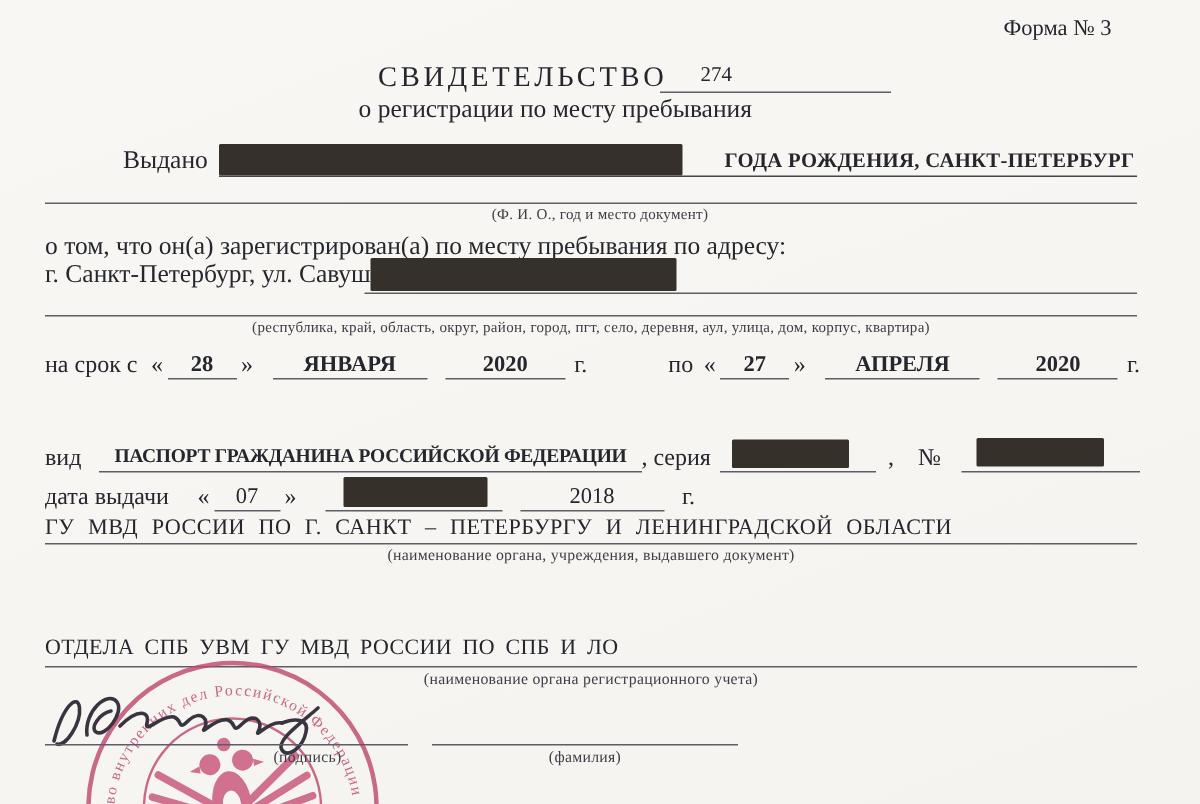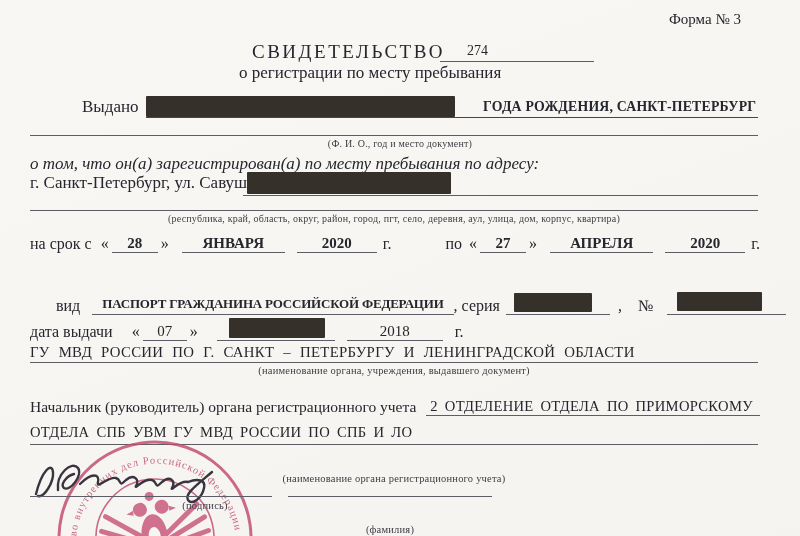--- a/index.html
+++ b/index.html
@@ -36,21 +36,21 @@
   <div class="abs" style="left:239px;top:63px;font-size:17px;">о регистрации по месту пребывания</div>
 
   <div class="abs t17" style="left:82px;top:97px;">Выдано</div>
   <div class="abs redact" style="left:146px;top:96px;width:309px;height:21px;"></div>
   <div class="abs bold" style="left:459px;top:99px;font-size:13.8px;letter-spacing:0.2px;white-space:nowrap;margin-left:24px;">ГОДА РОЖДЕНИЯ, САНКТ-ПЕТЕРБУРГ</div>
   <div class="abs rule" style="left:146px;top:117px;width:612px;border-bottom-color:#45454d;"></div>
 
   <div class="abs rule" style="left:30px;top:135px;width:728px;"></div>
   <div class="abs caption" style="left:100px;top:138px;width:600px;">(Ф. И. О., год и место документ)</div>
 
-  <div class="abs t17" style="left:30px;top:154px;font-style:italic;">о том, что он(а) зарегистрирован(а) по месту пребывания по адресу:</div>
+  <div class="abs t17" style="left:30px;top:154px;">о том, что он(а) зарегистрирован(а) по месту пребывания по адресу:</div>
 
   <div class="abs t17" style="left:30px;top:173px;white-space:nowrap;">г. Санкт-Петербург, ул. Савушкина, дом</div>
   <div class="abs redact" style="left:247px;top:172px;width:204px;height:22px;"></div>
   <div class="abs rule" style="left:243px;top:195px;width:515px;"></div>
 
   <div class="abs rule" style="left:30px;top:210px;width:728px;"></div>
   <div class="abs caption" style="left:30px;top:213px;width:728px;">(республика, край, область, округ, район, город, пгт, село, деревня, аул, улица, дом, корпус, квартира)</div>
 
   <div class="abs frow t16" style="left:30px;top:235px;width:730px;">
     <span style="margin-right:6px;">на срок с</span>
@@ -64,21 +64,21 @@
     <span style="margin-right:4px;margin-left:36px;">по</span>
     <span class="q">«</span>
     <span class="ucell bold" style="width:46px;font-size:15px;">27</span>
     <span class="q" style="margin-right:10px;">»</span>
     <span class="ucell bold" style="flex:1.5 1 0;font-size:15px;margin-right:12px;">АПРЕЛЯ</span>
     <span class="ucell bold" style="width:80px;font-size:15px;margin-right:6px;">2020</span>
     <span>г.</span>
   </div>
 
 
-  <div class="abs frow t16" style="left:30px;top:292px;width:730px;margin-left:26px;">
+  <div class="abs frow t16" style="left:30px;top:292px;width:730px;">
     <span style="margin-right:12px;">вид</span>
     <span class="ucell bold" style="font-size:13px;letter-spacing:-0.2px;padding:0 10px 2px;">ПАСПОРТ ГРАЖДАНИНА РОССИЙСКОЙ ФЕДЕРАЦИИ</span>
     <span style="margin-right:6px;white-space:nowrap;">, серия</span>
     <span class="ucell" style="width:104px;height:22px;position:relative;">
       <span class="redact" style="position:absolute;left:8px;bottom:2px;width:78px;height:19px;"></span>
     </span>
     <span style="margin:0 16px 0 8px;">,</span>
     <span style="margin-right:14px;">№</span>
     <span class="ucell" style="flex:1 1 0;height:22px;position:relative;">
       <span class="redact" style="position:absolute;left:10px;bottom:3px;width:85px;height:19px;"></span>
@@ -97,27 +97,23 @@
     <span style="width:12px;"></span>
     <span class="ucell" style="width:96px;font-size:15px;">2018</span>
     <span style="width:12px;"></span>
     <span>г.</span>
   </div>
 
   <div class="abs caps" style="left:30px;top:344px;font-size:14.8px;">ГУ МВД РОССИИ ПО Г. САНКТ – ПЕТЕРБУРГУ И ЛЕНИНГРАДСКОЙ ОБЛАСТИ</div>
   <div class="abs rule" style="left:30px;top:362px;width:728px;"></div>
   <div class="abs caption" style="left:30px;top:365px;width:728px;font-size:10.5px;">(наименование органа, учреждения, выдавшего документ)</div>
 
-  <div class="abs frow" style="left:30px;top:398px;width:730px;font-size:15.5px;">
-    <span style="white-space:nowrap;margin-right:10px;">Начальник (руководитель) органа регистрационного учета</span>
-    <span class="ucell caps" style="flex:1 1 0;font-size:14.6px;word-spacing:3px;text-align:left;padding-left:4px;">2 ОТДЕЛЕНИЕ ОТДЕЛА ПО ПРИМОРСКОМУ</span>
-  </div>
   <div class="abs caps" style="left:30px;top:424px;font-size:14.6px;word-spacing:3px;">ОТДЕЛА СПБ УВМ ГУ МВД РОССИИ ПО СПБ И ЛО</div>
   <div class="abs rule" style="left:30px;top:444px;width:728px;"></div>
-  <div class="abs caption" style="left:30px;top:473px;width:728px;font-size:10.5px;">(наименование органа регистрационного учета)</div>
+  <div class="abs caption" style="left:30px;top:448px;width:728px;font-size:10.5px;">(наименование органа регистрационного учета)</div>
 
   <svg class="abs stamp-svg" style="left:45px;top:428px;" width="220" height="220" viewBox="0 0 220 220">
     <g transform="rotate(-8 110 110)" fill="none" stroke="#c14a70">
       <circle cx="110" cy="110" r="96" stroke-width="3"></circle>
       <circle cx="110" cy="110" r="59" stroke-width="1.6"></circle>
       <path id="ringPath" d="M45,162 A 80,80 0 1,1 176,161" stroke="none"></path>
       <text font-size="10.5" letter-spacing="1.1" fill="#c14a70" stroke="none" font-family="Liberation Serif, serif">
         <textPath href="#ringPath" startOffset="2">Министерство внутренних дел Российской Федерации</textPath>
       </text>
       <path id="codePath" d="M68,168 A 64,64 0 0,0 152,168" stroke="none"></path>
@@ -144,15 +140,15 @@
       <path d="M14,44 C20,20 30,12 31,22 C32,32 22,48 16,46 M36,40 C34,24 50,10 56,18 C61,25 48,42 42,38 C38,35 44,26 52,24"></path>
       <path d="M58,34 C70,22 78,24 76,32 C74,40 86,26 94,28 C100,30 96,38 104,30 C112,23 118,30 114,36 C112,40 122,28 130,30 C136,32 132,40 140,32 C148,25 154,31 150,38 C148,42 158,30 166,32"></path>
       <path d="M166,32 C176,28 184,30 182,38 C180,48 170,56 166,50 C162,44 176,34 190,22"></path>
     </g>
   </svg>
 
   <div class="abs rule" style="left:30px;top:496px;width:242px;"></div>
   <div class="abs caption" style="left:140px;top:500px;width:130px;font-size:10.5px;">(подпись)</div>
 
   <div class="abs rule" style="left:288px;top:496px;width:204px;"></div>
-  <div class="abs caption" style="left:288px;top:524px;width:204px;font-size:10.5px;">(фамилия)</div>
+  <div class="abs caption" style="left:288px;top:500px;width:204px;font-size:10.5px;">(фамилия)</div>
 
 </div>
 
 </body></html>

